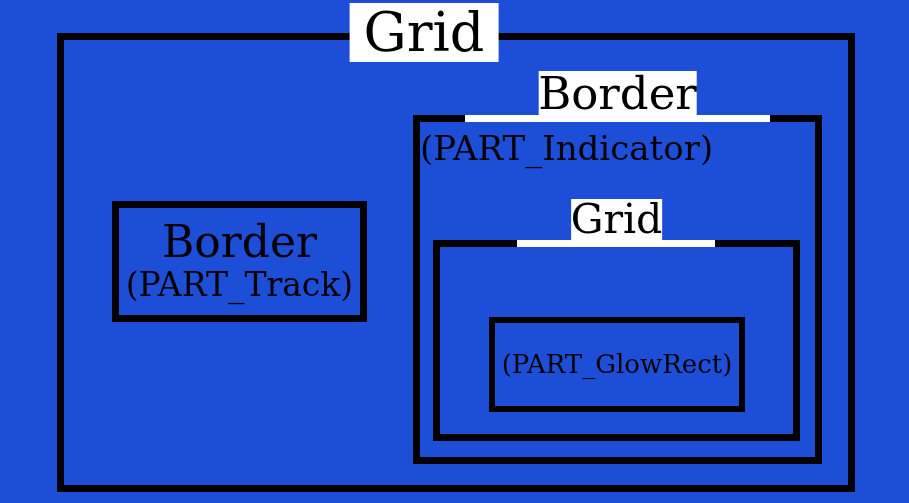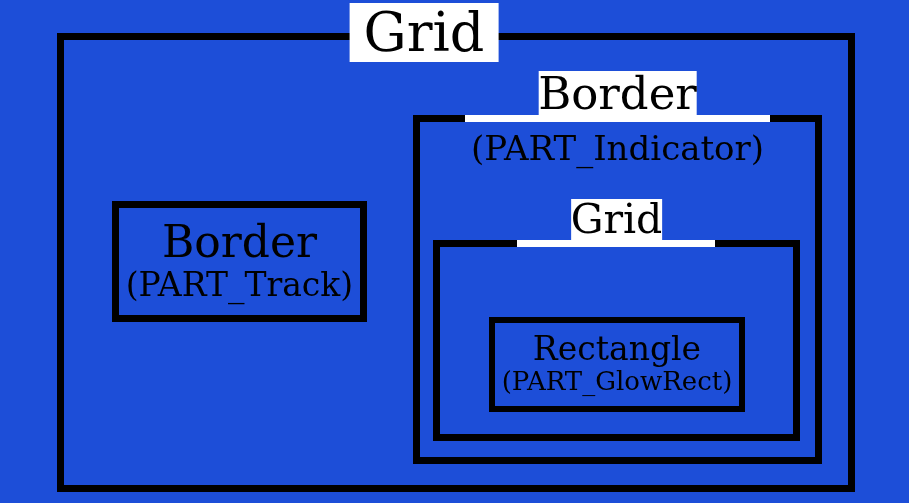--- a/index.html
+++ b/index.html
@@ -45,21 +45,21 @@
     transform: translateX(-50%);
     white-space: nowrap;
     line-height: 1;
     background: #ffffff;
   }
   
   .subtitle-below {
     position: absolute;
     left: 0;
     right: 0;
-    text-align: center;
+    text-align: left;
     white-space: nowrap;
     line-height: 1.2;
   }
   .centered-stack {
     display: flex;
     flex-direction: column;
     align-items: center;
     justify-content: center;
     text-align: center;
   }
@@ -105,21 +105,20 @@
     <div class="box" id="indicator-box">
       <div class="gap-mask" id="indicator-gap"></div>
       <span class="title-above" id="indicator-title">Border</span>
       <div class="subtitle-below" id="indicator-subtitle">(PART_Indicator)</div>
 
       <div class="box" id="animation-box">
         <div class="gap-mask" id="animation-gap"></div>
         <span class="title-above" id="animation-title">Grid</span>
 
         <div class="box centered-stack" id="glowrect-box">
-          <div class="t1" id="glowrect-title">Rectangle</div>
           <div class="t2" id="glowrect-subtitle">(PART_GlowRect)</div>
         </div>
 
       </div>
     </div>
 
   </div>
 </div>
 
 </body></html>

